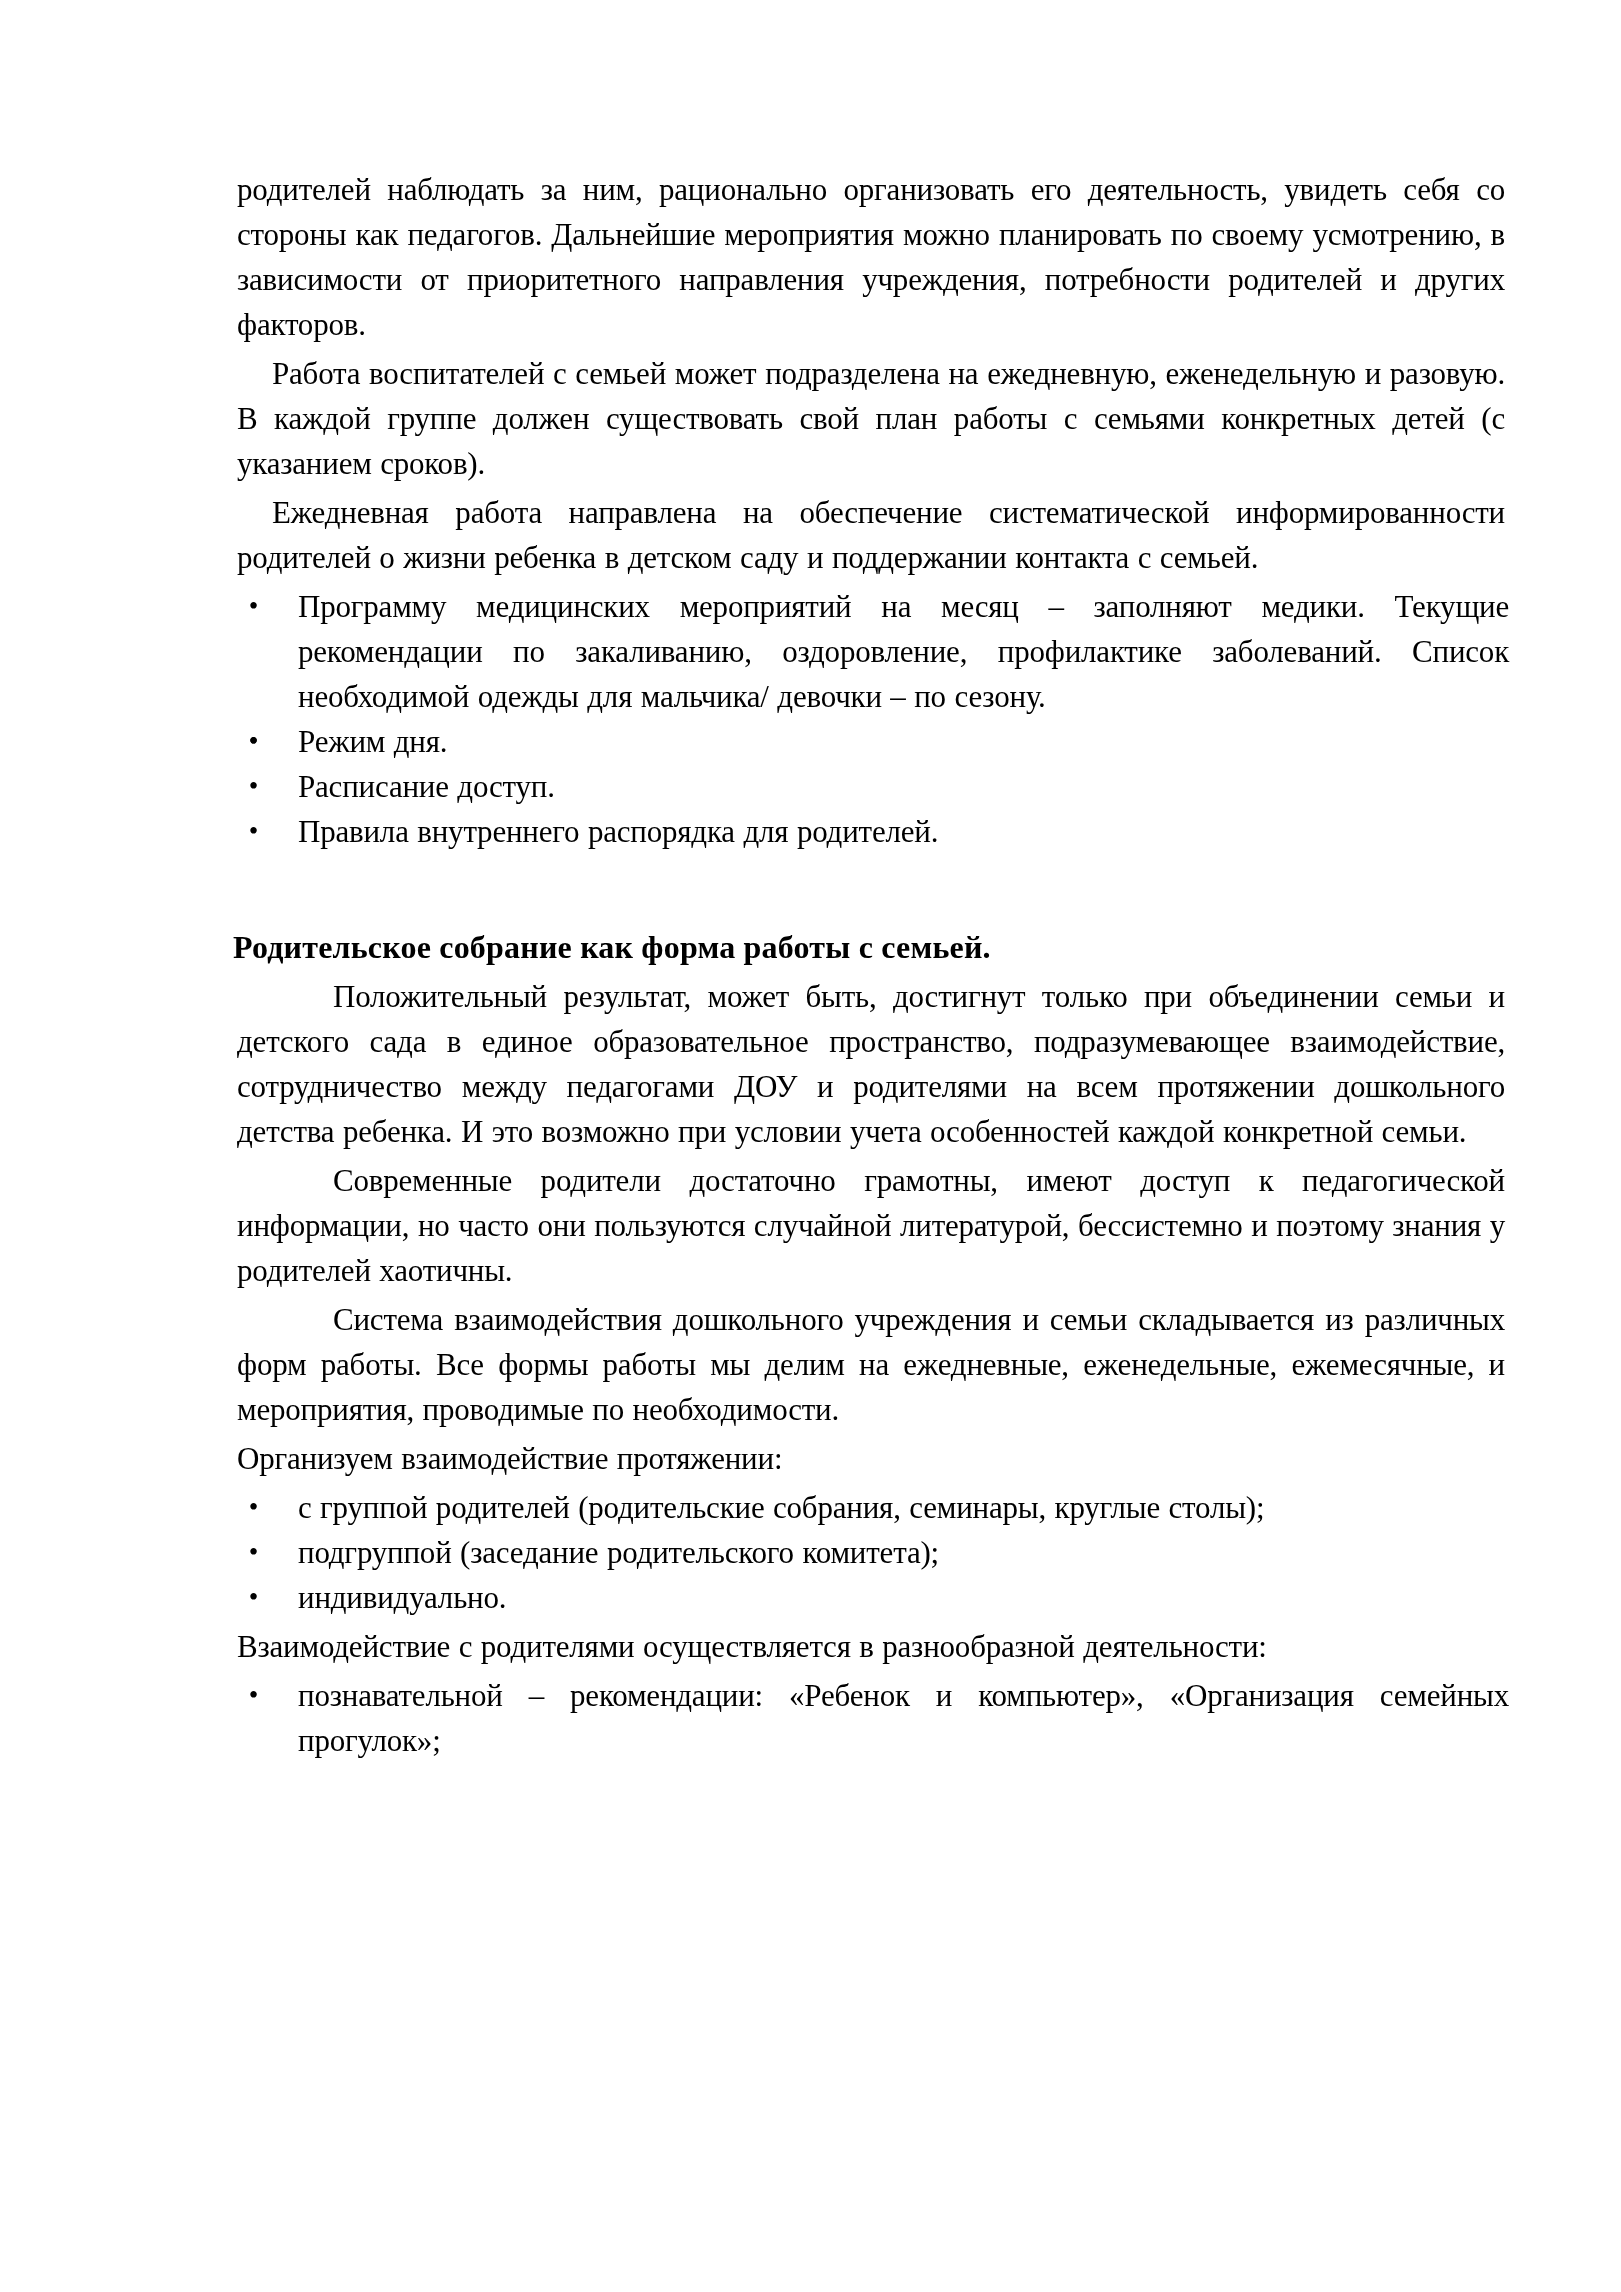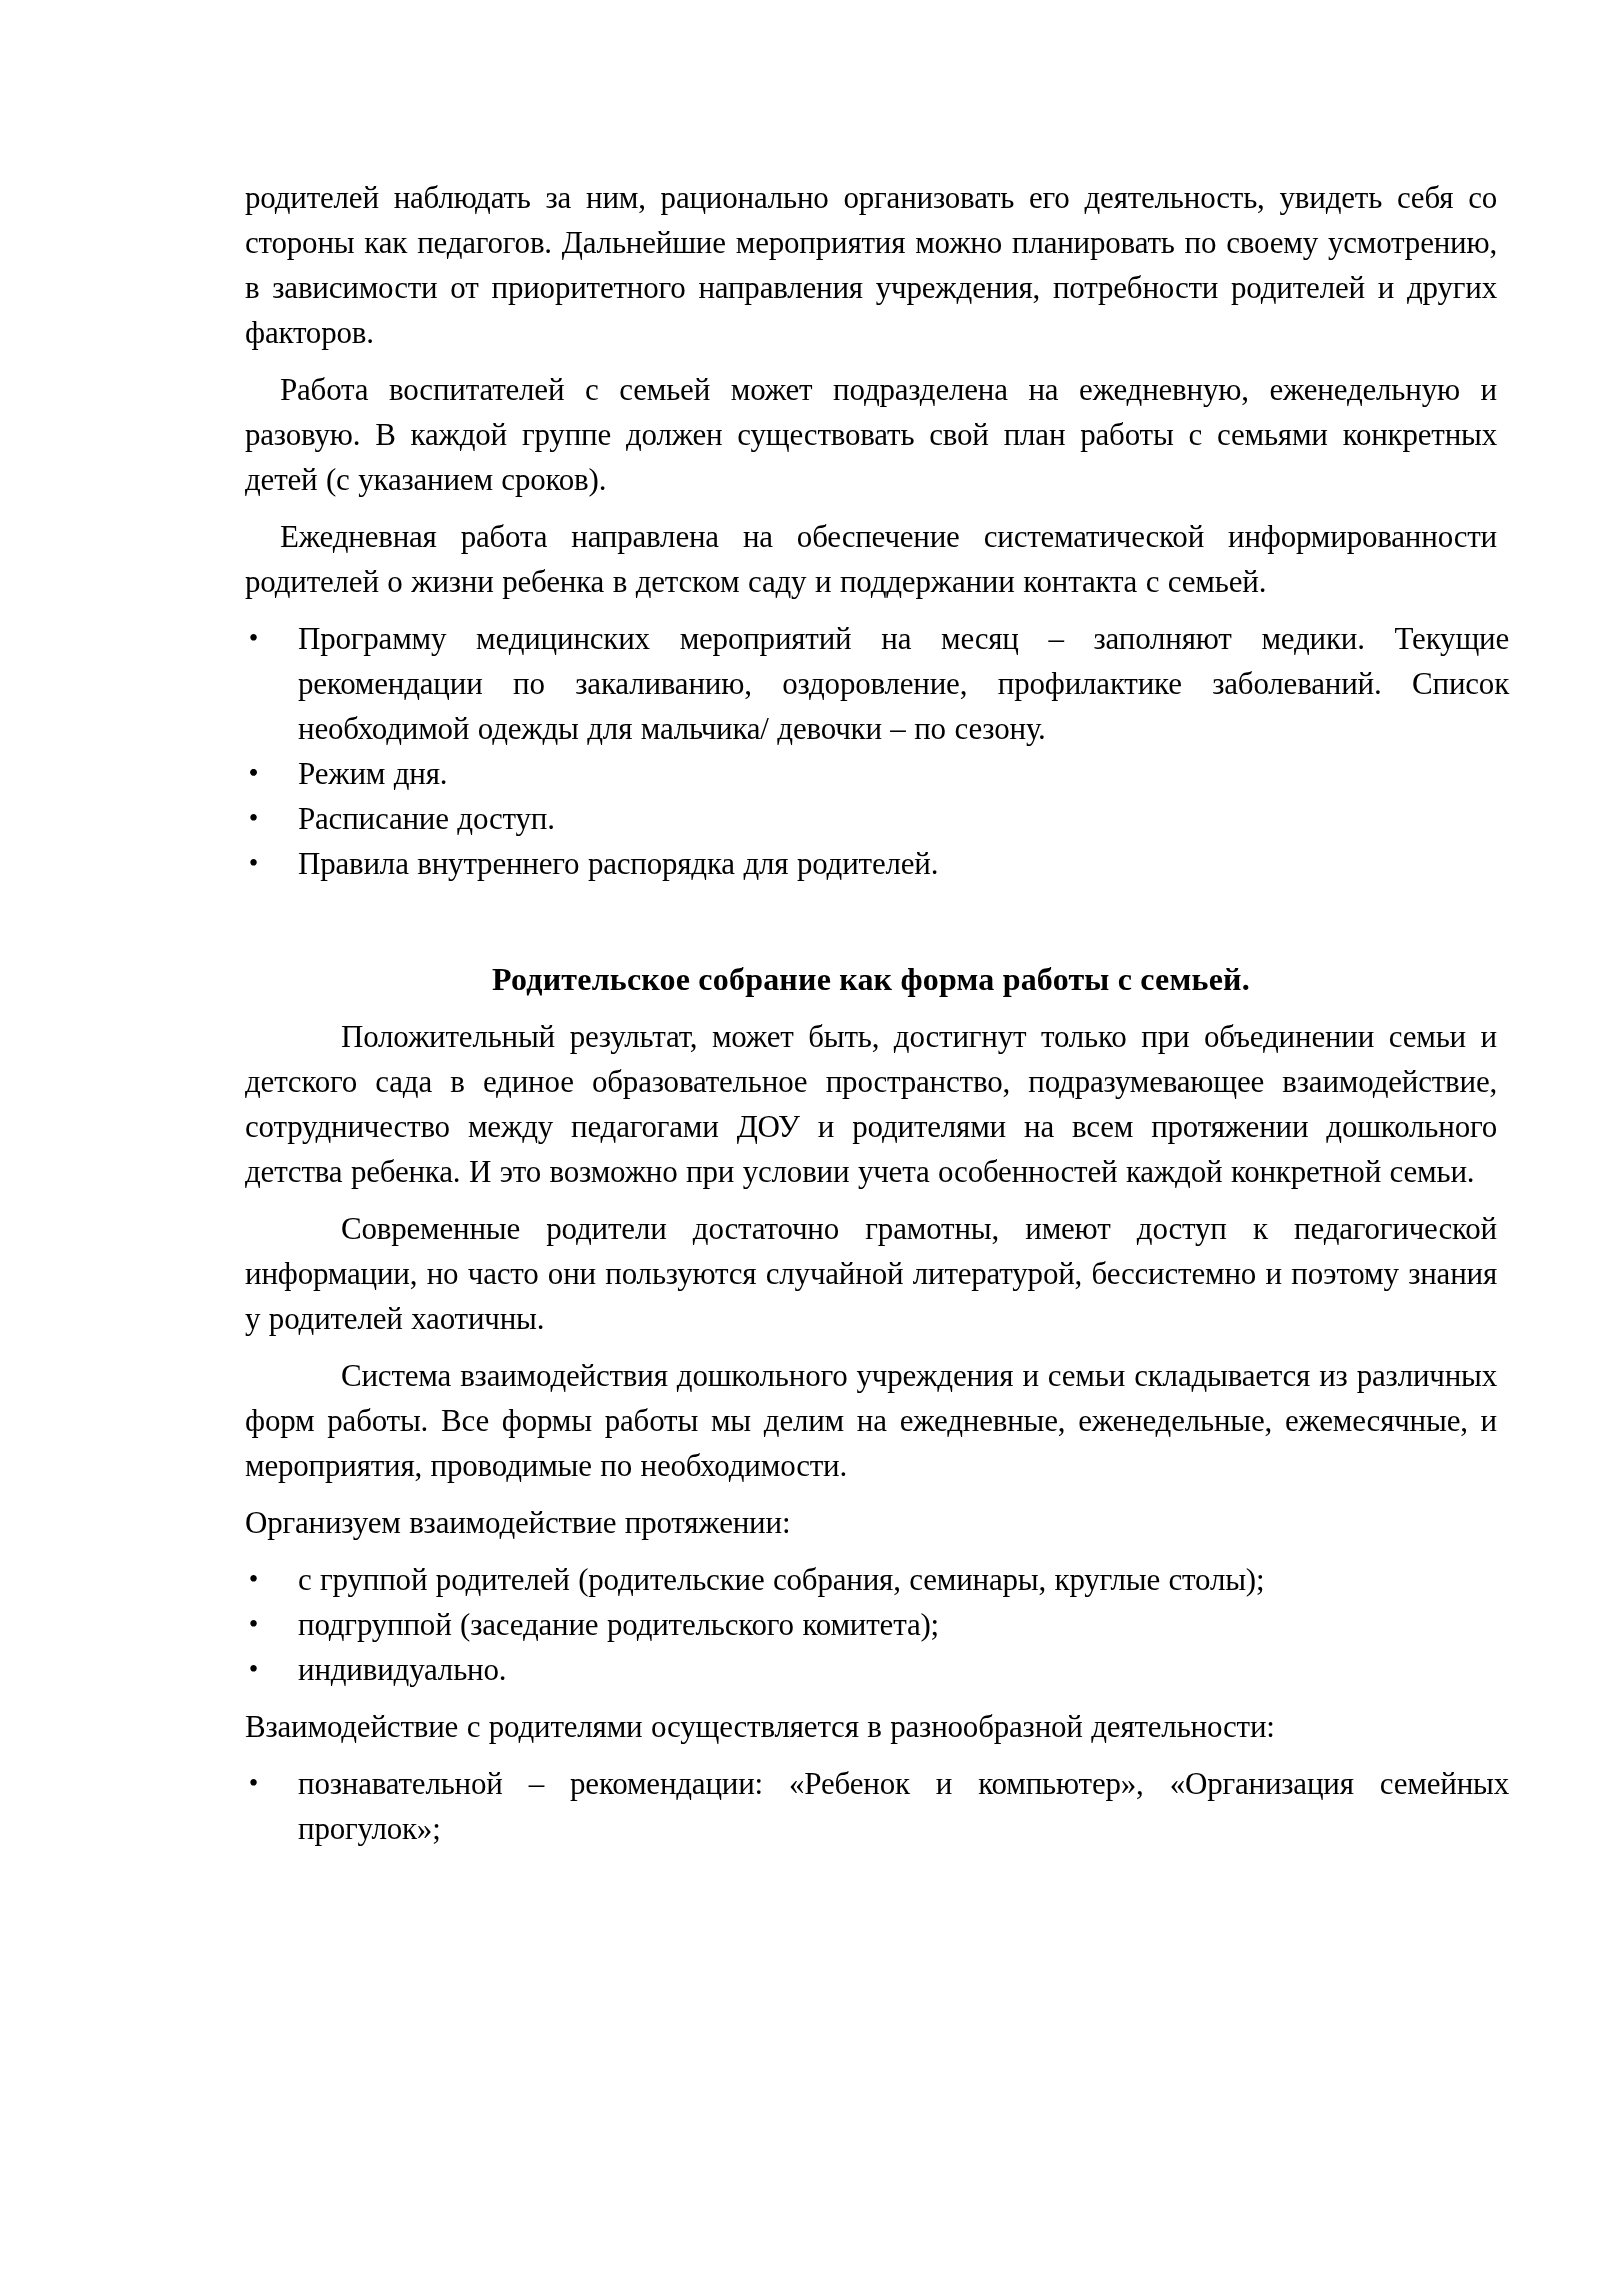--- a/index.html
+++ b/index.html
@@ -12,36 +12,36 @@
   }
   .page {
     box-sizing: border-box;
     width: 1621px;
     height: 2293px;
     padding: 163px 112px 59px 233px;
     overflow: hidden;
     background: #ffffff;
   }
   .para {
-    margin: 12px;
+    margin: 4px;
     font-size: 31px;
     line-height: 45px;
     text-align: justify;
     letter-spacing: -0.2px;
     word-spacing: 1px;
   }
   .indent-xs { text-indent: 17.6px; }
   .indent-sm { text-indent: 35px; }
   .indent-lg { text-indent: 96px; }
   .heading {
     margin: 71px 0 0 0;
     font-size: 32px;
     line-height: 45px;
     font-weight: bold;
-    text-align: center;
+    text-align: left;
     letter-spacing: 0.2px;
   }
   ul.blist {
     margin: 0;
     padding: 0;
     list-style: none;
   }
   ul.blist > li {
     position: relative;
     margin: 0;

